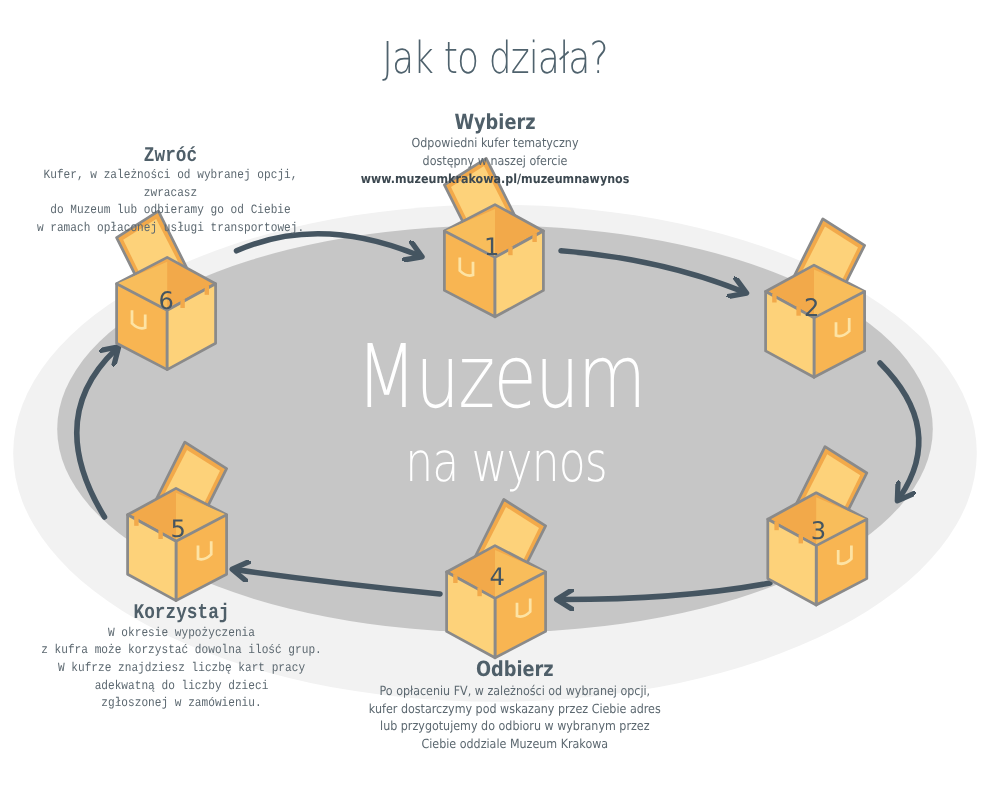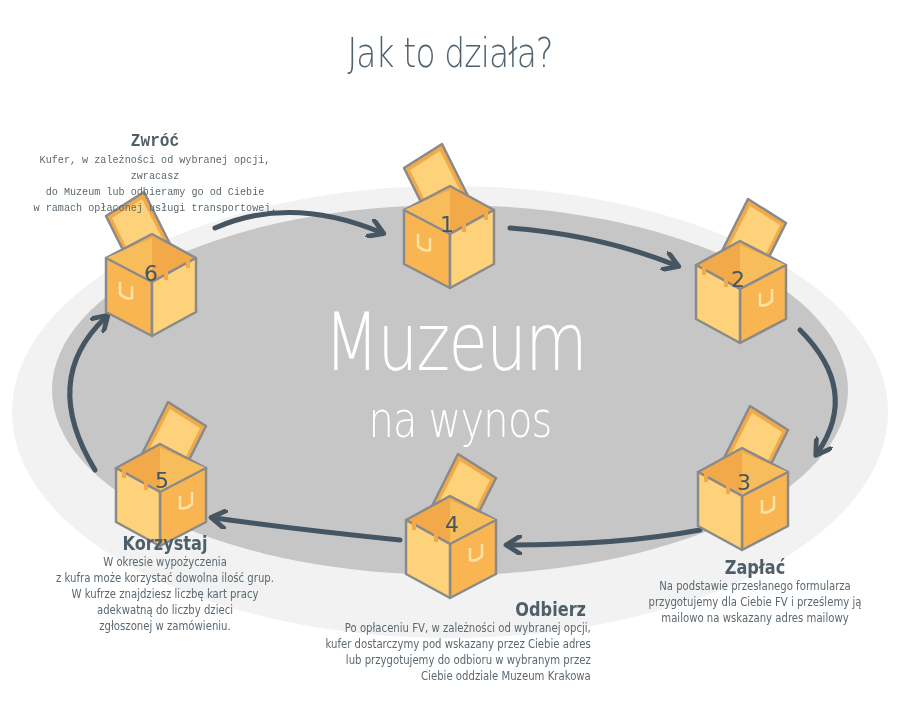--- a/index.html
+++ b/index.html
@@ -88,38 +88,38 @@
         <use href="#box"></use>
       </g>
     <text class="box-num" x="151" y="281" text-anchor="middle">6</text>
   </svg>
 
   <div class="title">Jak to działa?</div>
 
   <div class="center1">Muzeum</div>
   <div class="center2">na wynos</div>
 
+  <div class="step" style="left:300px; width:300px; top:100px;">
+    <h3>Wybierz</h3>
+    <p>Odpowiedni kufer tematyczny</p>
+    <p>dostępny w naszej ofercie</p>
+    <p class="bold">www.muzeumkrakowa.pl/muzeumnawynos</p>
+  </div>
 
 
-  <div class="step" style="left:610px; width:290px; top:556px;">
-    <h3>Zapłać</h3>
-    <p>Na podstawie przesłanego formularza</p>
-    <p>przygotujemy dla Ciebie FV i prześlemy ją</p>
-    <p>mailowo na wskazany adres mailowy</p>
-  </div>
 
-  <div class="step" style="left:290px; width:320px; top:598px;text-align:right;">
+  <div class="step" style="left:308px; width:320px; top:598px;">
     <h3>Odbierz</h3>
     <p>Po opłaceniu FV, w  zależności od wybranej opcji,</p>
     <p>kufer dostarczymy pod wskazany przez Ciebie adres</p>
     <p>lub przygotujemy do odbioru w wybranym przez</p>
     <p>Ciebie oddziale Muzeum Krakowa</p>
   </div>
 
-  <div class="step" style="left:20px; width:290px; top:532px;">
+  <div class="step" style="left:20px; width:290px; top:546px;font-family:Liberation Mono, monospace;">
     <h3>Korzystaj</h3>
     <p>W okresie wypożyczenia</p>
     <p>z kufra może korzystać dowolna ilość grup.</p>
     <p>W kufrze znajdziesz liczbę kart pracy</p>
     <p>adekwatną do liczby dzieci</p>
     <p>zgłoszonej w zamówieniu.</p>
   </div>
 
   <div class="step" style="left:0px; width:310px; top:130px;font-family:Liberation Mono, monospace;">
     <h3>Zwróć</h3>

